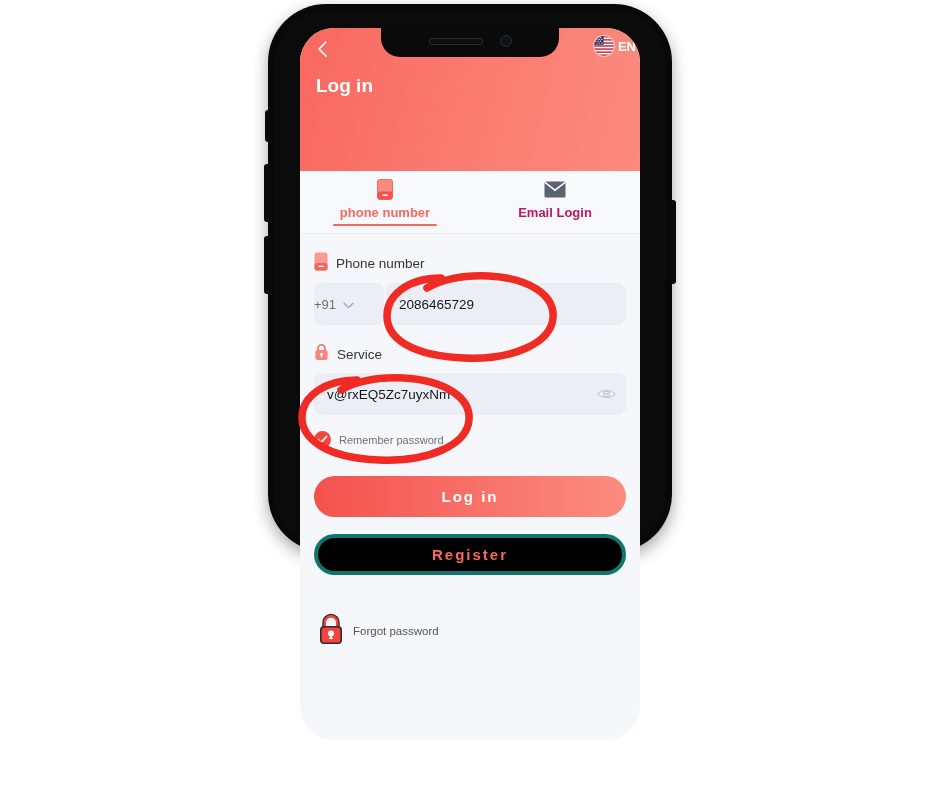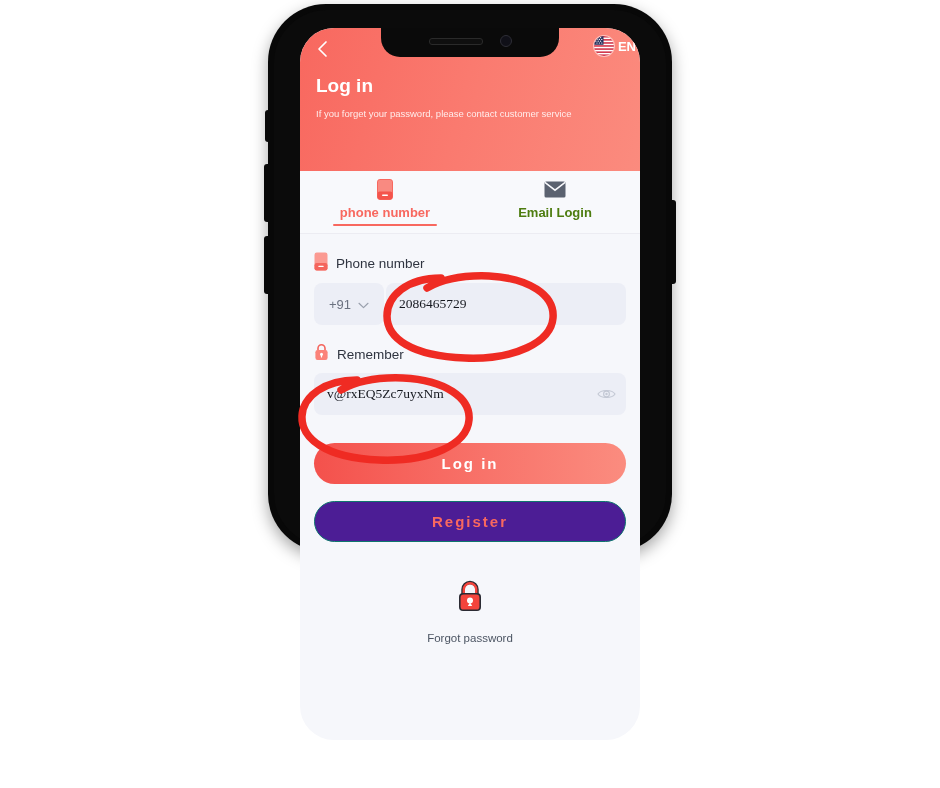--- a/index.html
+++ b/index.html
@@ -192,21 +192,21 @@
     flex-direction: column;
     align-items: center;
     justify-content: flex-start;
     padding-top: 7px;
     position: relative;
     cursor: pointer;
   }
   .tab-icon { height: 22px; display: flex; align-items: center; justify-content: center; }
   .tab-label { font-size: 13px; font-weight: bold; margin-top: 5px; }
   .tab.active .tab-label { color: #f8685f; }
-  .tab.inactive .tab-label { color: #4d7c0f; }
+  .tab.inactive .tab-label { color: #be185d; }
   .tab-underline {
     position: absolute;
     bottom: 7px;
     left: 50%;
     transform: translateX(-50%);
     width: 104px;
     height: 2px;
     background: #f8685f;
     border-radius: 2px;
   }
@@ -227,37 +227,36 @@
     height: 42px;
     gap: 2px;
   }
   .cc-select {
     width: 70px;
     height: 42px;
     background: #eceef6;
     border-radius: 8px;
     display: flex;
     align-items: center;
-    justify-content: center;
     gap: 7px;
     cursor: pointer;
     flex-shrink: 0;
   }
   .cc-text { font-size: 13px; color: #6b7180; }
   .text-input {
     flex: 1;
     height: 42px;
     background: #eceef6;
     border-radius: 8px;
     border: none;
     outline: none;
     padding: 0 13px;
     font-size: 13.5px;
     color: #15181f;
-    font-family: Liberation Serif, serif;
+    font-family: Liberation Sans, sans-serif;
     min-width: 0;
   }
   .pw-wrap { position: relative; display: flex; align-items: flex-start; }
   .pw-wrap .text-input { padding-right: 38px; }
   .eye-btn {
     position: absolute;
     right: 10px;
     top: 50%;
     transform: translateY(-50%);
     cursor: pointer;
@@ -295,41 +294,41 @@
     font-weight: bold;
     letter-spacing: 2px;
     cursor: pointer;
     font-family: "Liberation Sans", sans-serif;
   }
   .btn-register {
     display: block;
     width: 100%;
     height: 41px;
     margin-top: 17px;
-    border: 1px solid #0f766e;
+    border: 4px solid #0f766e;
     border-radius: 21px;
-    background: #4c1d95;
+    background: #000000;
     color: #f8685f;
     font-size: 15px;
     font-weight: bold;
     letter-spacing: 2px;
     cursor: pointer;
     font-family: "Liberation Sans", sans-serif;
   }
 
   .bottom-links {
     display: flex;
     margin-top: 36px;
   }
   .bottom-link {
     flex: 1;
     display: flex;
-    flex-direction: column;
-    align-items: center;
-    gap: 14px;
+    flex-direction: row;
+    align-items: center;
+    gap: 5px;
     cursor: pointer;
   }
   .bottom-link-text { font-size: 11.5px; color: #4c5563; }
 
   
   .annot { position: absolute; pointer-events: none; z-index: 60; }
   #annot-phone { left: 383px; top: 268px; }
   #annot-pw    { left: 297px; top: 372px; }
 </style>
 </head>
@@ -391,21 +390,20 @@
                 <circle cx="5.4" cy="7.0" r="0.62"></circle>
                 <circle cx="7.8" cy="7.0" r="0.62"></circle>
             </g>
           </svg>
         </div>
         <span class="lang-label">EN</span>
       </div>
 
       <div class="header-title">Log in</div>
       <div class="header-sub">
-        <div>If you forget your password, please contact customer service</div>
       </div>
     </div>
 
     <div class="tabs">
 
       <div class="tab active">
         <span class="tab-icon">
           <svg width="16" height="21" viewBox="0 0 16 21" aria-hidden="true">
             <rect x="0.5" y="0.5" width="15" height="20" rx="2.4" fill="#f98a81" stroke="#f8685f"></rect>
             <rect x="0.5" y="12.5" width="15" height="8" rx="2.4" fill="#f4544c"></rect>
@@ -454,34 +452,42 @@
 
       <div class="field-label">
         <span>
           <svg width="15" height="18" viewBox="0 0 15 18" aria-hidden="true">
             <path d="M4 7.5 V5.2 a3.5 3.5 0 0 1 7 0 V7.5" fill="none" stroke="#f4655d" stroke-width="1.6"></path>
             <rect x="1.4" y="7" width="12.2" height="10" rx="2.2" fill="#fb8279"></rect>
             <circle cx="7.5" cy="11.3" r="1.5" fill="#ffffff"></circle>
             <rect x="6.9" y="11.6" width="1.2" height="3" rx="0.6" fill="#ffffff"></rect>
           </svg>
         </span>
-        <span class="field-label-text">Remember</span>
+        <span class="field-label-text">Service</span>
       </div>
 
       <div class="input-row pw-wrap">
         <input class="text-input" type="text" value="v@rxEQ5Zc7uyxNm" placeholder="Please enter the password" style="">
         <span class="eye-btn">
           <svg width="19" height="13" viewBox="0 0 19 13" aria-hidden="true">
             <path d="M1 6.5 C4 1.8 15 1.8 18 6.5 C15 11.2 4 11.2 1 6.5 Z" fill="none" stroke="#c3c8d4" stroke-width="1.15"></path>
             <circle cx="9.5" cy="6.5" r="2.9" fill="none" stroke="#c3c8d4" stroke-width="1.15"></circle>
             <circle cx="9.5" cy="6.5" r="1.2" fill="#c3c8d4"></circle>
           </svg>
         </span>
       </div>
 
+      <div class="remember-row">
+        <span class="checkbox-on">
+          <svg width="11" height="9" viewBox="0 0 11 9" aria-hidden="true">
+            <path d="M1.2 4.6 L4.1 7.3 L9.6 1.5" fill="none" stroke="#ffffff" stroke-width="1.7" stroke-linecap="round" stroke-linejoin="round"></path>
+          </svg>
+        </span>
+        <span class="remember-text">Remember password</span>
+      </div>
 
       <button class="btn-login">Log in</button>
       <button class="btn-register">Register</button>
 
       <div class="bottom-links">
 
         <div class="bottom-link">
           <span>
             <svg width="34" height="36" viewBox="0 0 34 36" aria-hidden="true">
               <path d="M10 16 V11.5 a7 7 0 0 1 14 0 V16" fill="none" stroke="#2b2b33" stroke-width="3.4"></path>

